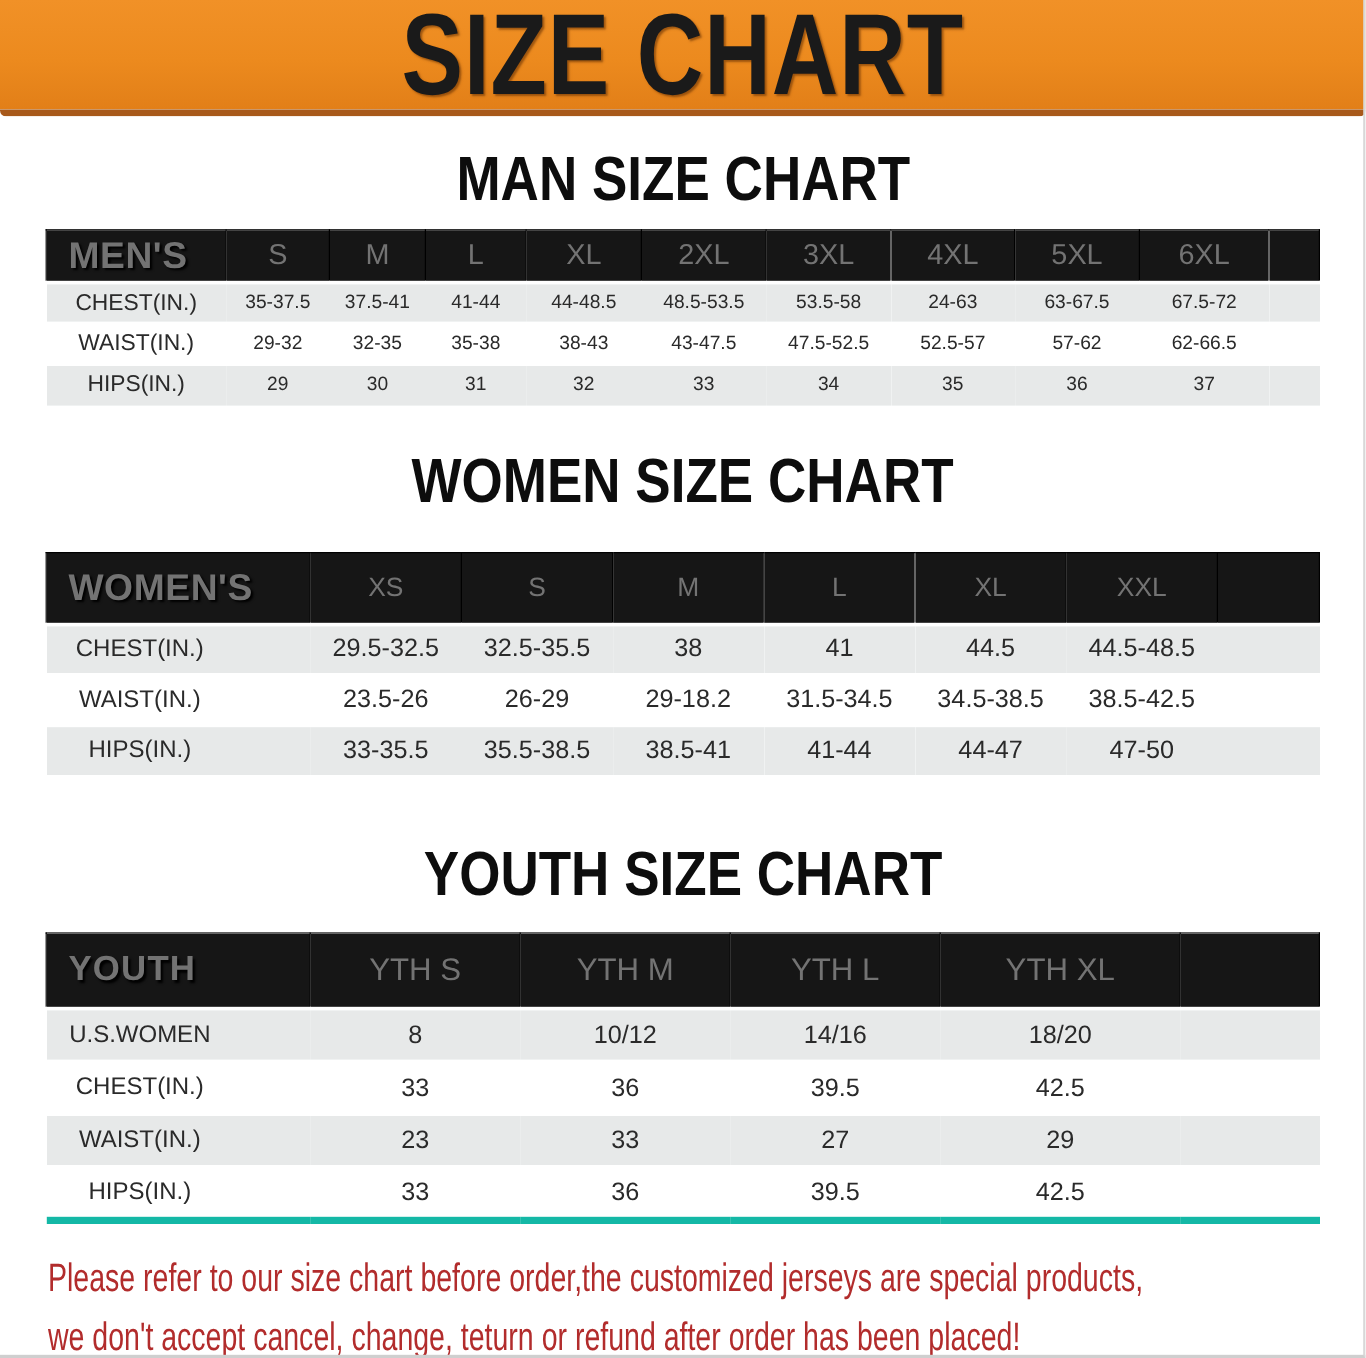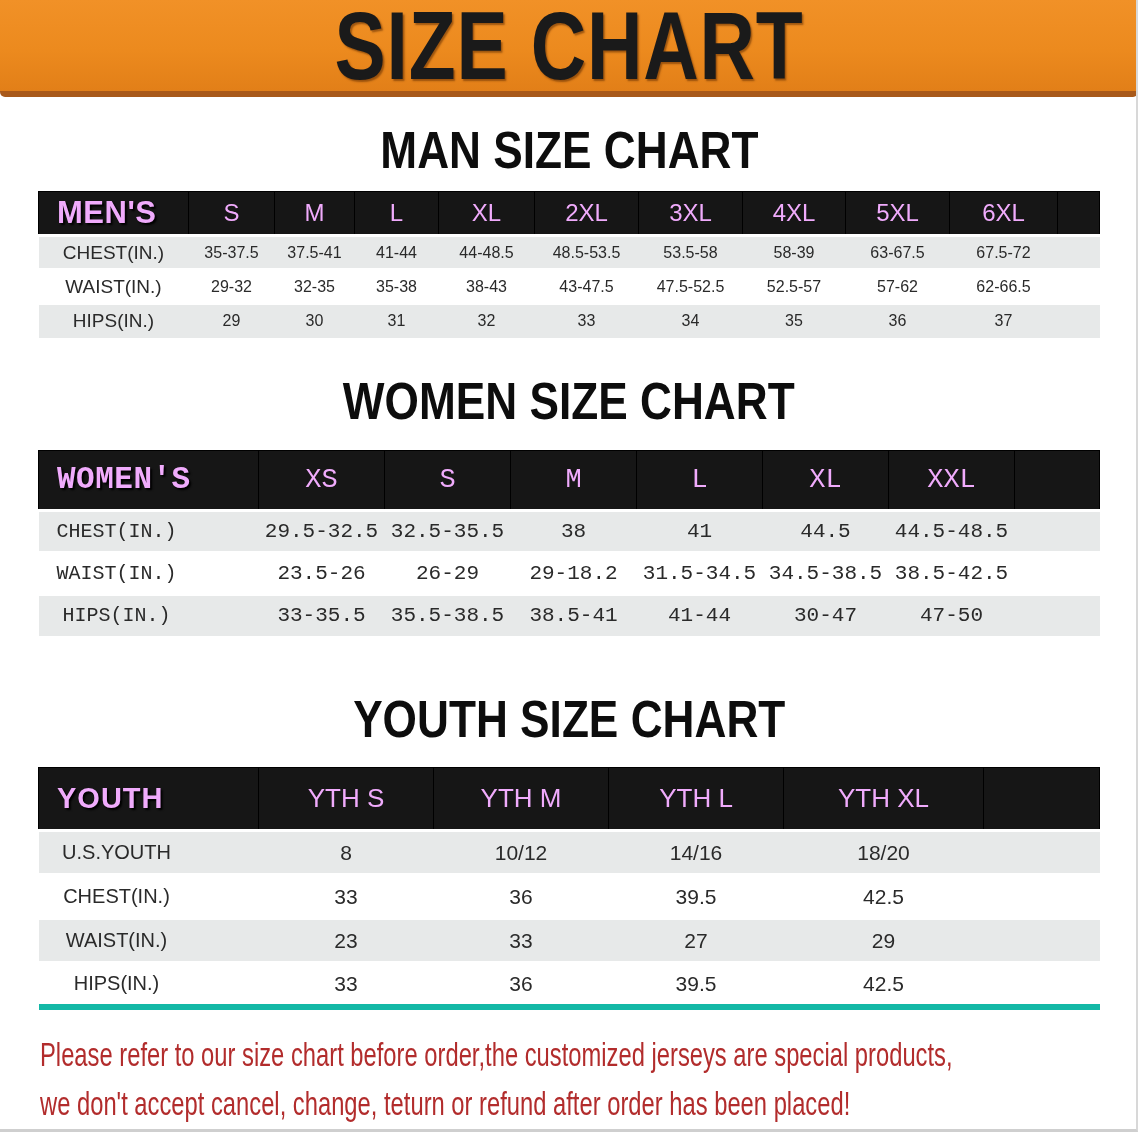--- a/index.html
+++ b/index.html
@@ -30,38 +30,38 @@
     transform:scaleX(0.85); letter-spacing:0; white-space:nowrap;
   }
   .heading-man{ margin-top:26px; }
   .heading-women{ margin-top:36px; }
   .heading-youth{ margin-top:56px; }
 
   
   table{ border-collapse:collapse; table-layout:fixed; width:1062px; margin-left:38px; }
   th,td{ padding:0; overflow:hidden; white-space:nowrap; }
   thead th{
-    background:#161616; color:#f0abfc; font-weight:normal; text-align:center;
+    background:#161616; color:#737373; font-weight:normal; text-align:center;
     border:1px solid #000;
   }
   thead th.lbl{ text-align:left; padding-left:18px; font-weight:bold; letter-spacing:.5px;
     text-shadow:2px 2px 2px #000; }
   tbody td{ text-align:center; color:#2a2a2a; }
   tbody tr td{ border-top:3px solid #ffffff; }
   tbody tr.gray td{ background:#e7e9e9; }
   tbody tr.white td{ background:#ffffff; }
 
   .men-table{ margin-top:14px; }
   .men-table thead th{ height:44px; font-size:24px; }
   .men-table thead th.lbl{ font-size:31px; }
   .men-table tbody td{ height:34px; font-size:16px; }
   .men-table td.rowlbl{ font-size:19px; }
 
-  .women-table{ margin-top:22px;font-family:Liberation Mono, monospace; }
-  .women-table thead th{ height:60px; font-size:27px; }
+  .women-table{ margin-top:32px; }
+  .women-table thead th{ height:60px; font-size:22px; }
   .women-table thead th.lbl{ font-size:31px; }
   .women-table tbody td{ height:42px; font-size:21px; }
   .women-table td.rowlbl, .youth-table td.rowlbl{ padding-right:64px; font-size:20px; }
 
   .youth-table{ margin-top:21px; border-bottom:6px solid #14b8a6; }
   .youth-table thead th{ height:63px; font-size:26px; }
   .youth-table thead th.lbl{ font-size:29px; letter-spacing:1px; }
   .youth-table tbody td{ height:44px; font-size:21px; }
 
   
@@ -114,21 +114,21 @@
   </thead>
   <tbody>
     <tr class="gray">
       <td class="rowlbl">CHEST(IN.)</td>
       <td>35-37.5</td>
       <td>37.5-41</td>
       <td>41-44</td>
       <td>44-48.5</td>
       <td>48.5-53.5</td>
       <td>53.5-58</td>
-      <td>58-39</td>
+      <td>24-63</td>
       <td>63-67.5</td>
       <td>67.5-72</td>
       <td></td>
     </tr>
     <tr class="white">
       <td class="rowlbl">WAIST(IN.)</td>
       <td>29-32</td>
       <td>32-35</td>
       <td>35-38</td>
       <td>38-43</td>
@@ -202,21 +202,21 @@
       <td>34.5-38.5</td>
       <td>38.5-42.5</td>
       <td></td>
     </tr>
     <tr class="gray">
       <td class="rowlbl">HIPS(IN.)</td>
       <td>33-35.5</td>
       <td>35.5-38.5</td>
       <td>38.5-41</td>
       <td>41-44</td>
-      <td>30-47</td>
+      <td>44-47</td>
       <td>47-50</td>
       <td></td>
     </tr>
   </tbody>
 </table>
 
 <div class="heading heading-youth">
   <span class="cond">YOUTH SIZE CHART</span>
 </div>
 
@@ -234,21 +234,21 @@
       <th class="lbl">YOUTH</th>
       <th>YTH S</th>
       <th>YTH M</th>
       <th>YTH L</th>
       <th>YTH XL</th>
       <th></th>
     </tr>
   </thead>
   <tbody>
     <tr class="gray">
-      <td class="rowlbl">U.S.YOUTH</td>
+      <td class="rowlbl">U.S.WOMEN</td>
       <td>8</td>
       <td>10/12</td>
       <td>14/16</td>
       <td>18/20</td>
       <td></td>
     </tr>
     <tr class="white">
       <td class="rowlbl">CHEST(IN.)</td>
       <td>33</td>
       <td>36</td>

